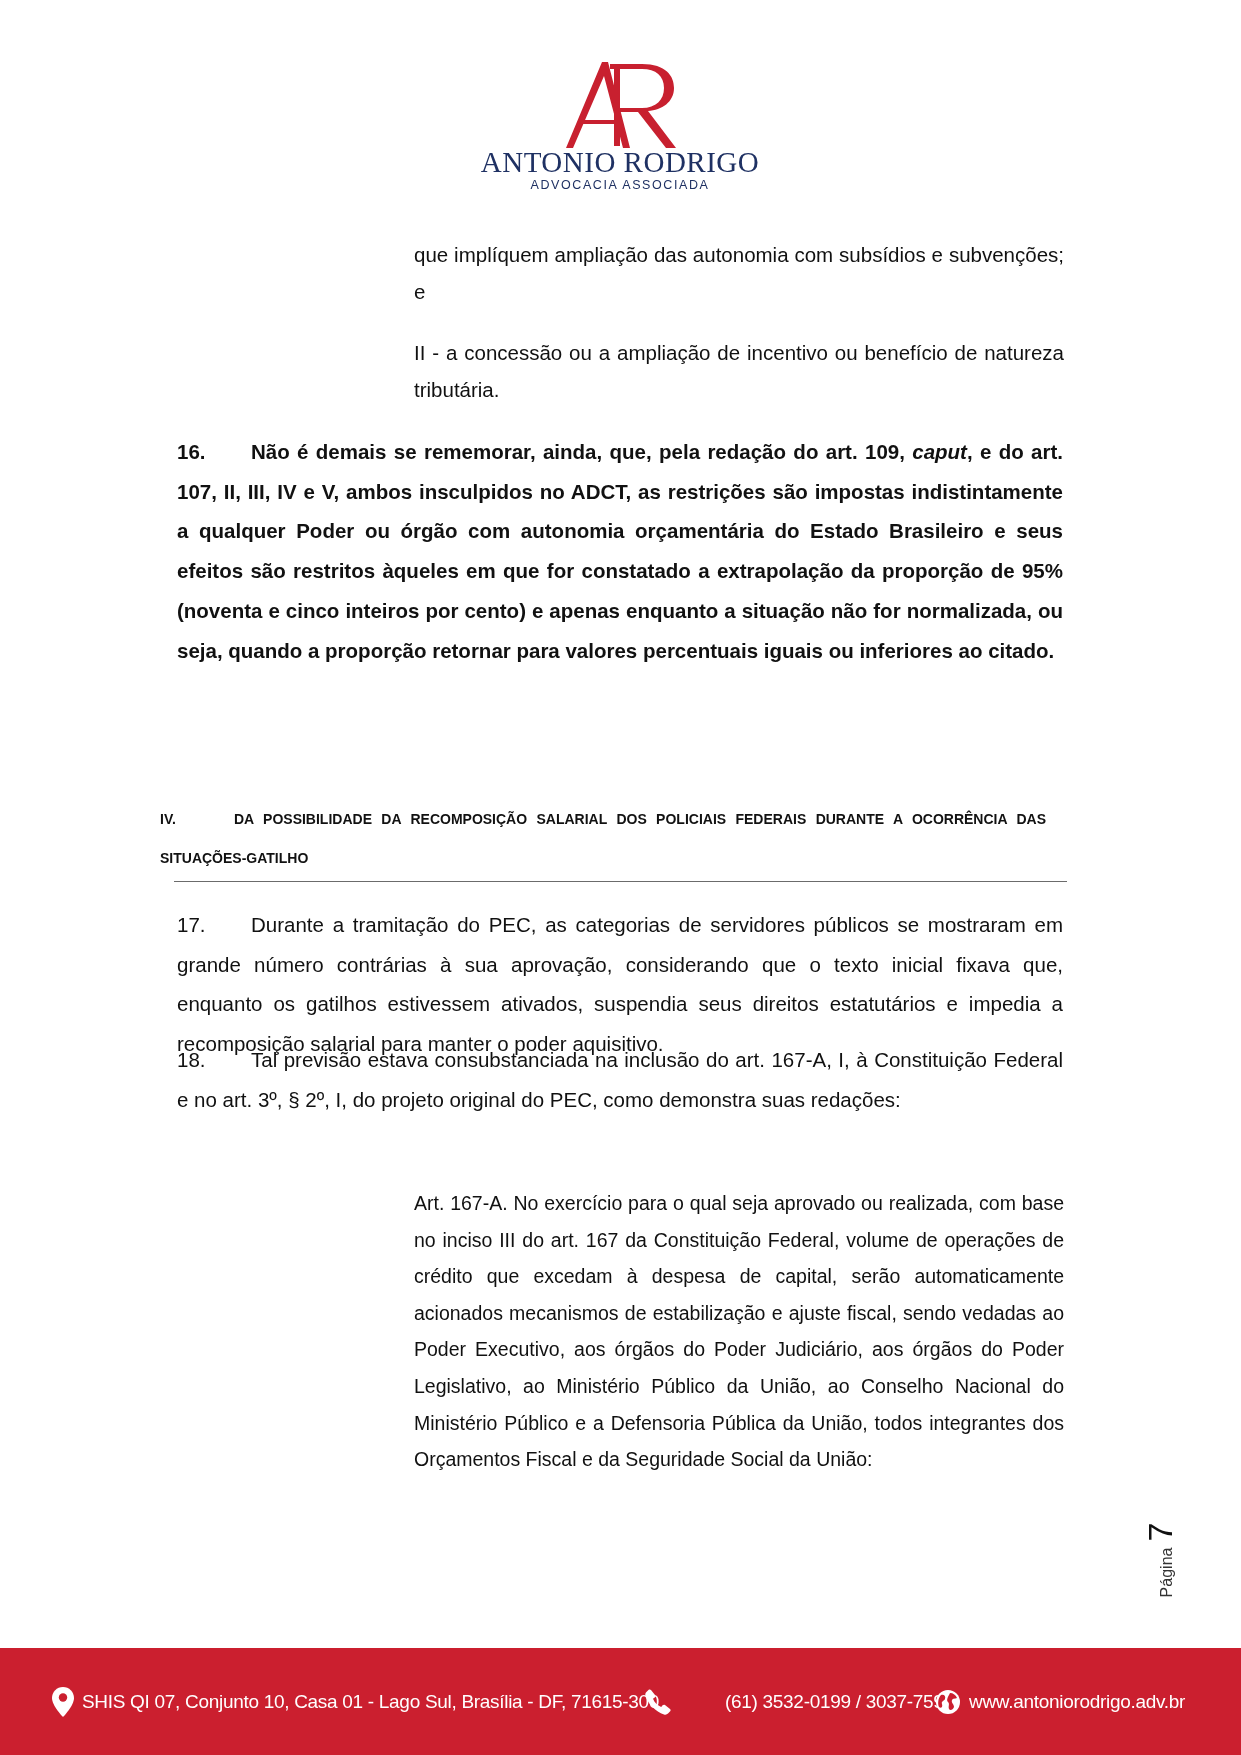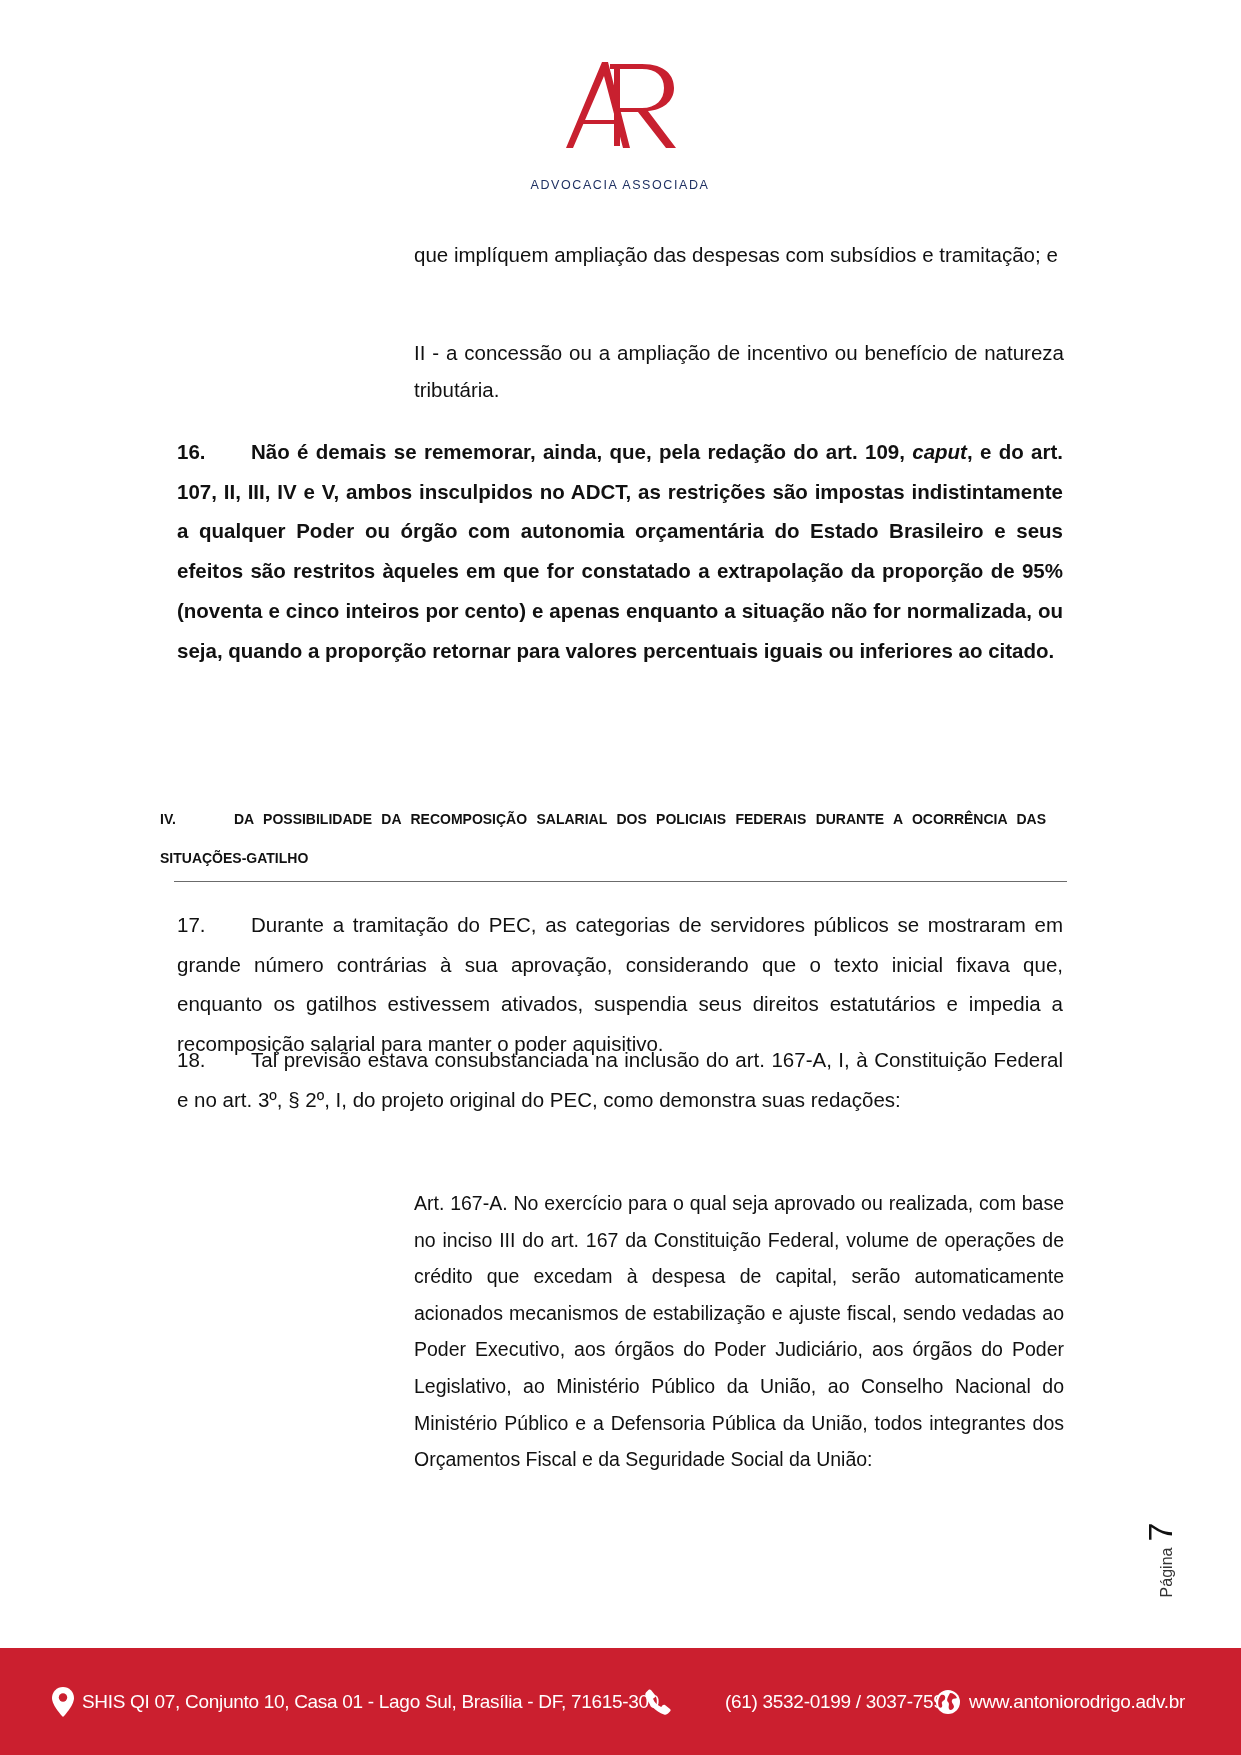--- a/index.html
+++ b/index.html
@@ -56,25 +56,26 @@
 <body>
 
 <div id="logo" class="abs">
   <svg class="mono" viewBox="0 0 300 92">
 
     <path d="M96 90 L132 4 L138 4 L160 90 L153 90 L134 18 L103 90 Z" fill="#c8202f"></path>
     <path d="M112 62 L150 62 L149 66 L111 66 Z" fill="#c8202f"></path>
 
     <path d="M140 6 L172 6 C196 6 204 18 204 30 C204 44 192 52 178 53 L206 90 L196 90 L168 54 L150 54 L150 50 L172 50 C186 50 194 42 194 30 C194 18 186 11 172 11 L150 11 L150 88 L144 88 L144 11 L140 11 Z" fill="#c8202f"></path>
   </svg>
+  <div class="name">ANTONIO RODRIGO</div>
   <div class="sub">ADVOCACIA ASSOCIADA</div>
 </div>
 
 <div id="q1a" class="abs txt">
-  <p>que implíquem ampliação das despesas com subsídios e tramitação; e</p>
+  <p>que implíquem ampliação das autonomia com subsídios e subvenções; e</p>
 </div>
 <div id="q1b" class="abs txt">
   <p>II - a concessão ou a ampliação de incentivo ou benefício de natureza tributária.</p>
 </div>
 
 <div id="p16" class="abs txt">
   <p><span class="num">16.</span><span>Não é demais se rememorar, ainda, que, pela redação do art. 109, </span><em>caput</em><span>, e do art. 107, II, III, IV e V, ambos insculpidos no ADCT, as restrições são impostas indistintamente a qualquer Poder ou órgão com autonomia orçamentária do Estado Brasileiro e seus efeitos são restritos àqueles em que for constatado a extrapolação da proporção de 95% (noventa e cinco inteiros por cento) e apenas enquanto a situação não for normalizada, ou seja, quando a proporção retornar para valores percentuais iguais ou inferiores ao citado.</span></p>
 </div>
 
 <div id="heading" class="abs">

